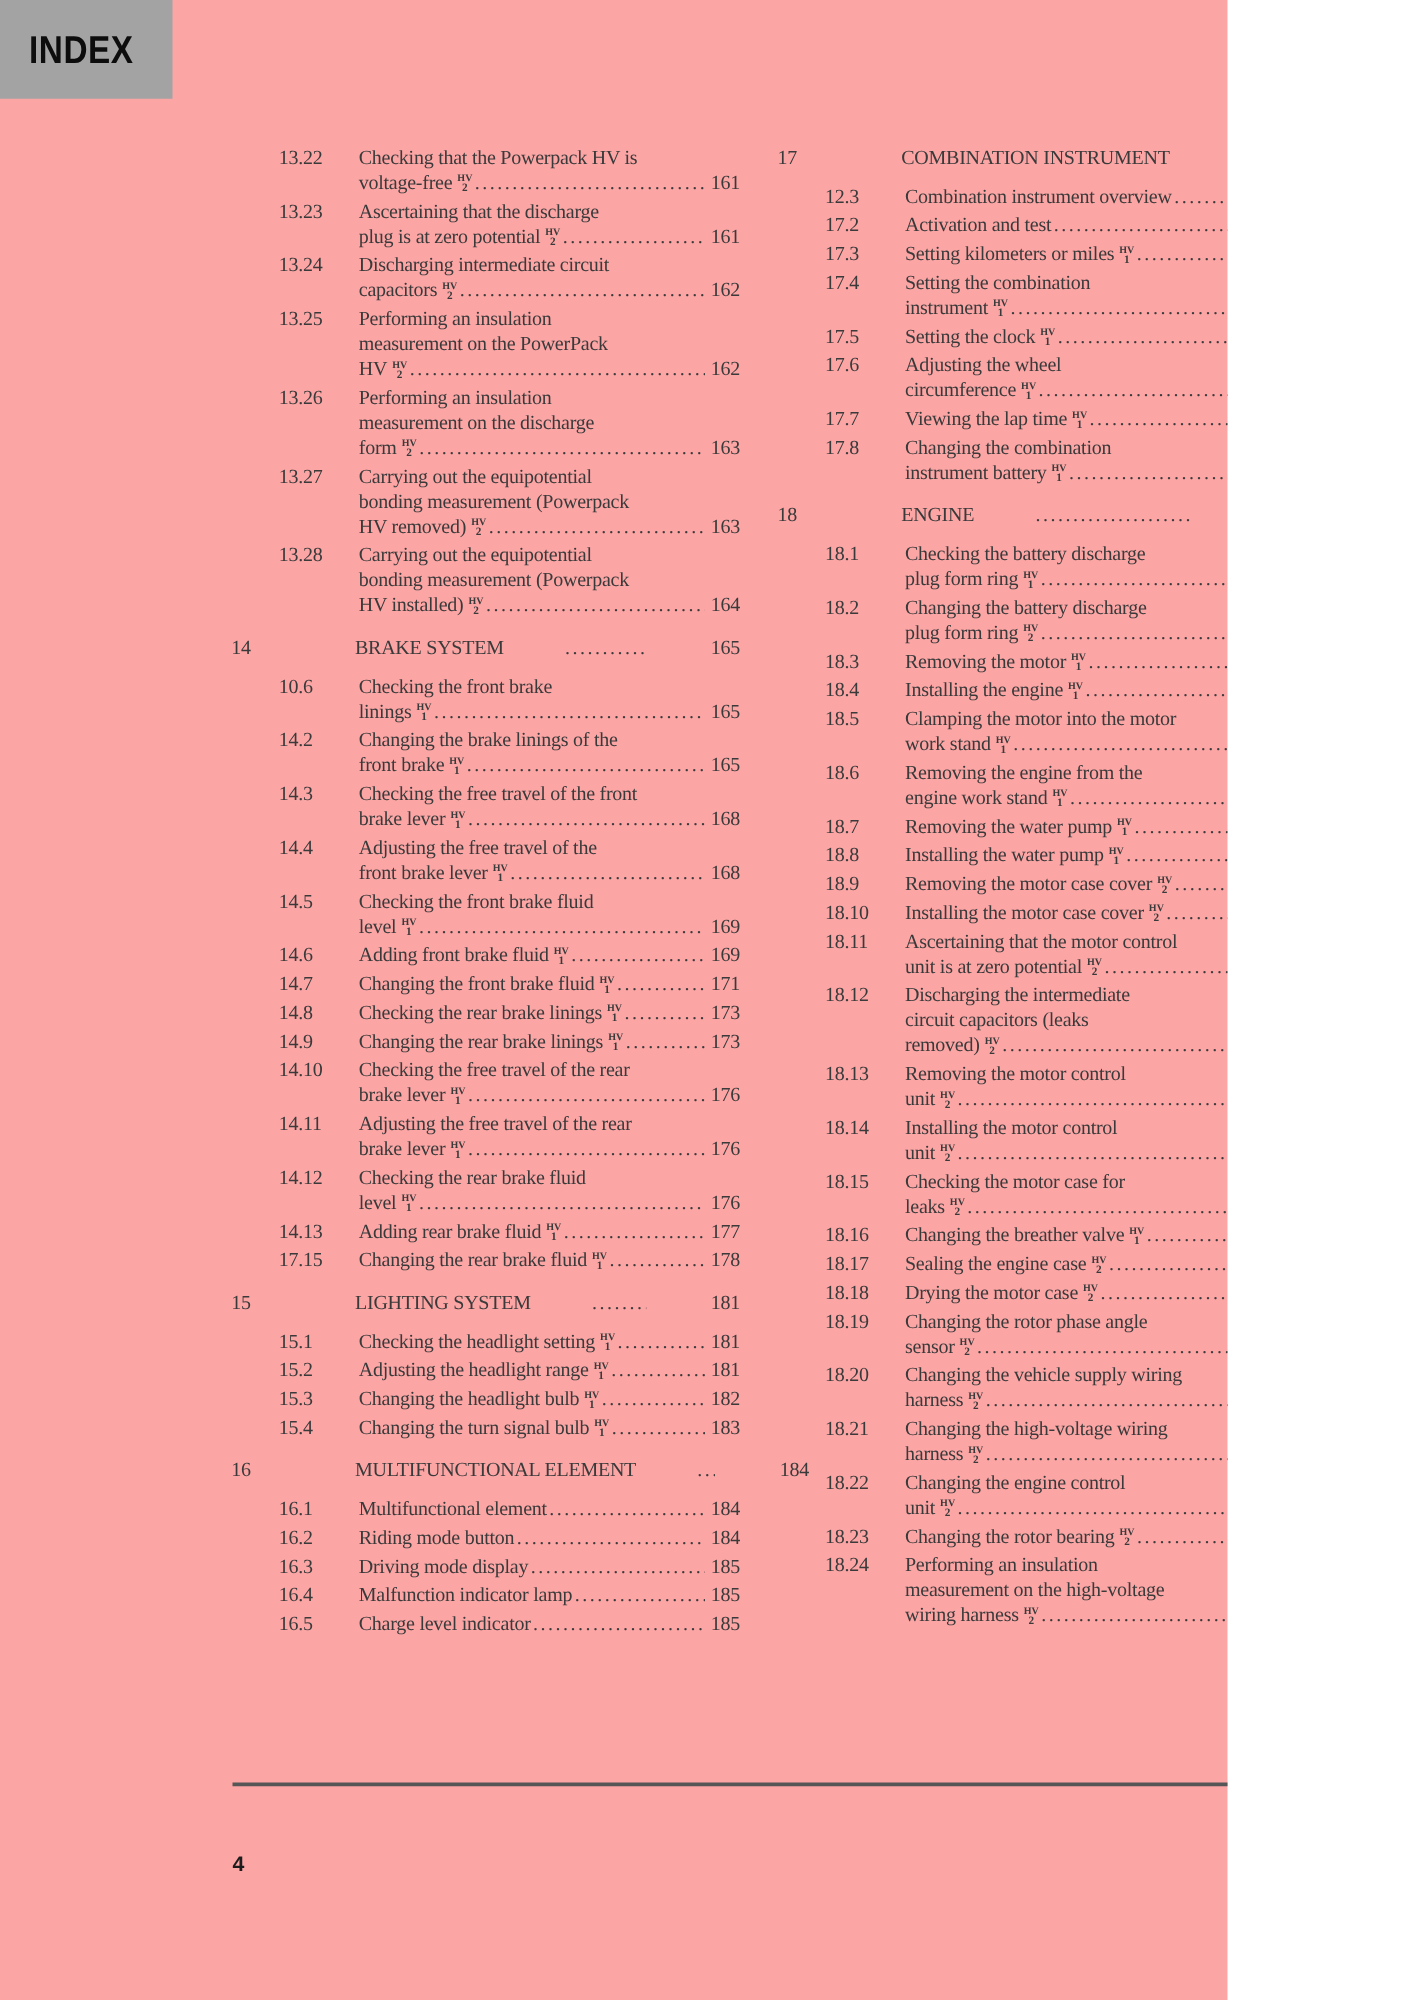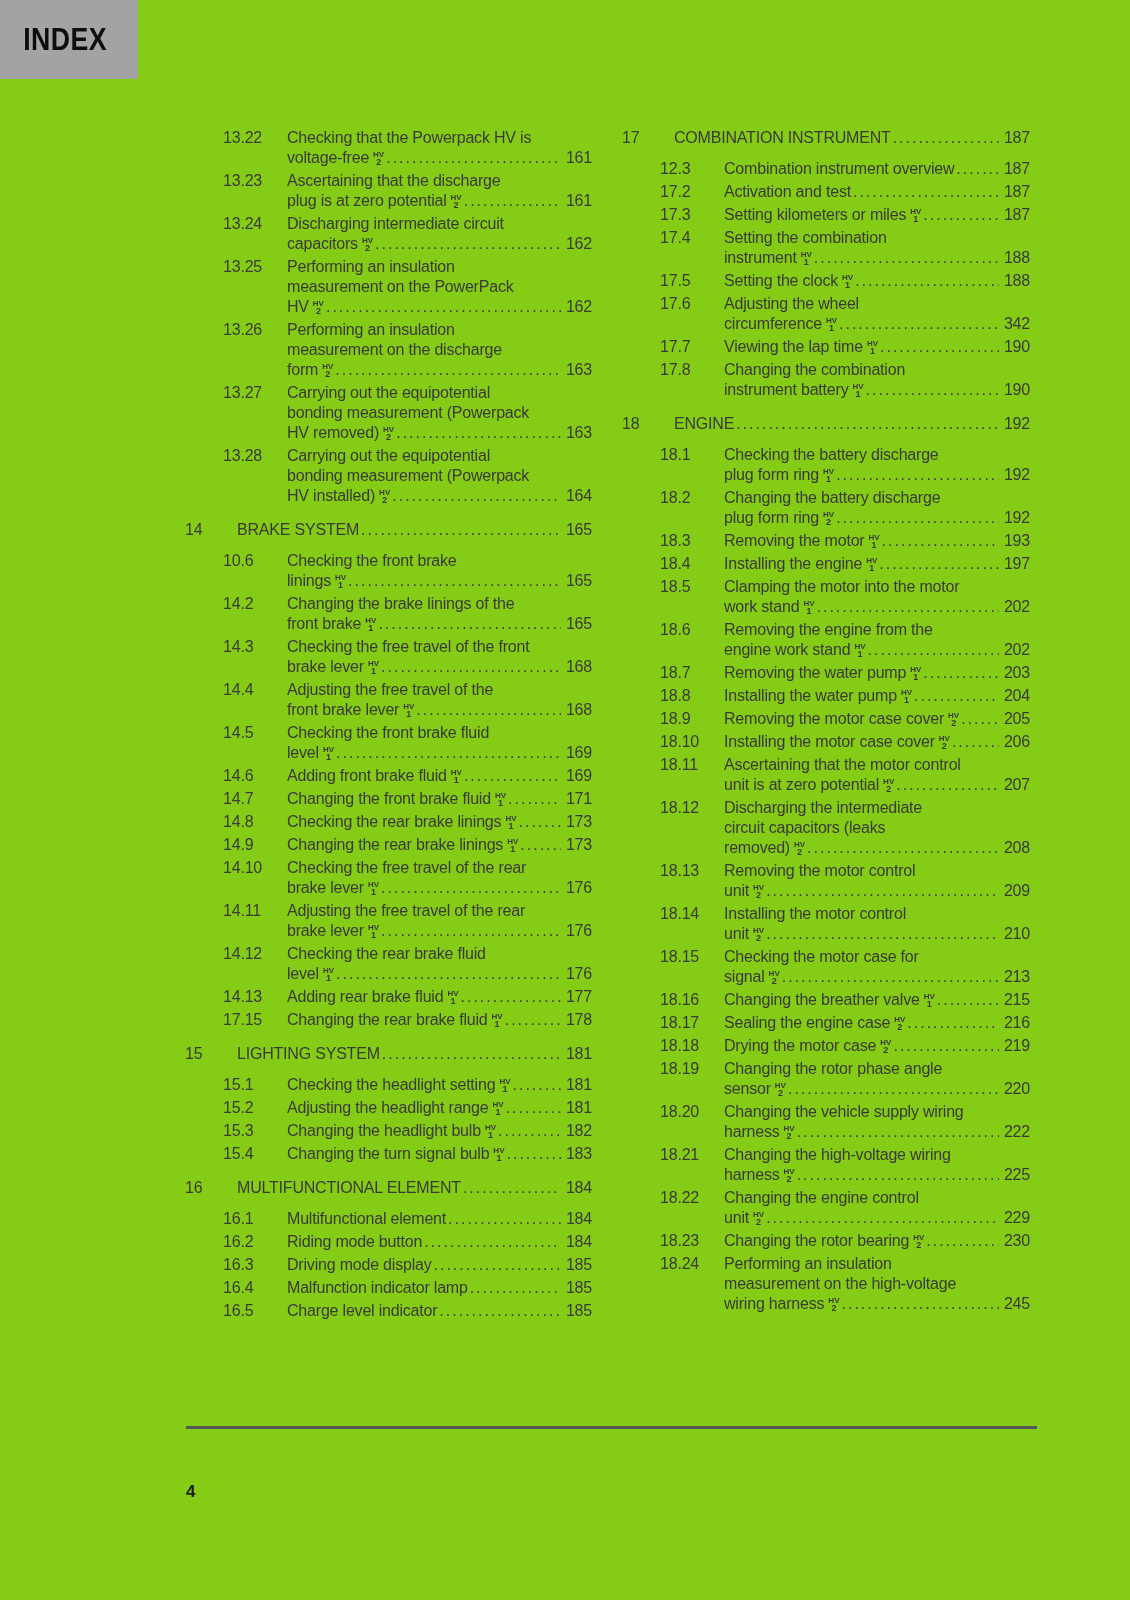--- a/index.html
+++ b/index.html
@@ -1,34 +1,34 @@
 <!DOCTYPE html>
 <html><head>
 <meta charset="utf-8">
 <style>
   html,body { margin:0; padding:0; background:#ffffff; }
   .page {
-    position:relative; width:1130px; height:1600px; background:#84cc16;
+    position:relative; width:982px; height:1600px; background:#fca5a5;
     font-family:"Liberation Sans", sans-serif; font-size:16px; line-height:20px;
     color:#3a3a3a; letter-spacing:-0.2px; overflow:hidden;
   }
   .index-box {
     position:absolute; left:0; top:0; width:138px; height:79px;
     background:#a3a3a3; display:flex; align-items:center;
   }
   .index-title {
     font-weight:bold; color:#0d0d0d; font-size:31px; line-height:31px;
     padding-left:27px; transform:scaleX(0.86); transform-origin:left center;
     letter-spacing:0.5px; white-space:nowrap;
   }
-  .col { position:absolute; top:128px; }
+  .col { position:absolute; top:117px;font-family:Liberation Serif, serif; }
   .col-left  { left:185px; width:407px; }
   .col-right { left:622px; width:408px; }
 
-  .chap-row { display:flex; align-items:baseline; margin-top:14px; margin-bottom:11px; }
+  .chap-row { display:flex; align-items:baseline; margin-top:14px; margin-bottom:11px;gap:47px; }
   .section:first-child .chap-row { margin-top:0; }
   .chap-num { flex:0 0 52px; }
   .chap-title { flex:0 0 auto; white-space:nowrap; }
 
   .entry { display:flex; margin-bottom:3px; }
   .entry .num { flex:0 0 64px; margin-left:38px; }
   .entry .body { flex:1 1 auto; min-width:0; }
   .lastline { display:flex; align-items:baseline; }
   .txt { flex:0 0 auto; white-space:nowrap; }
 
@@ -647,21 +647,21 @@
               <span class="dots"></span>
               <span class="pg">210</span>
             </div>
           </div>
         </div>
         <div class="entry">
           <span class="num">18.15</span>
           <div class="body">
             <div class="line">Checking the motor case for</div>
             <div class="lastline">
-              <span class="txt"><span class="t">signal</span><span class="hv"><span class="hv-t">HV</span><span class="hv-b">2</span></span></span>
+              <span class="txt"><span class="t">leaks</span><span class="hv"><span class="hv-t">HV</span><span class="hv-b">2</span></span></span>
               <span class="dots"></span>
               <span class="pg">213</span>
             </div>
           </div>
         </div>
         <div class="entry">
           <span class="num">18.16</span>
           <div class="body">
             <div class="lastline">
               <span class="txt"><span class="t">Changing the breather valve</span><span class="hv"><span class="hv-t">HV</span><span class="hv-b">1</span></span></span>

